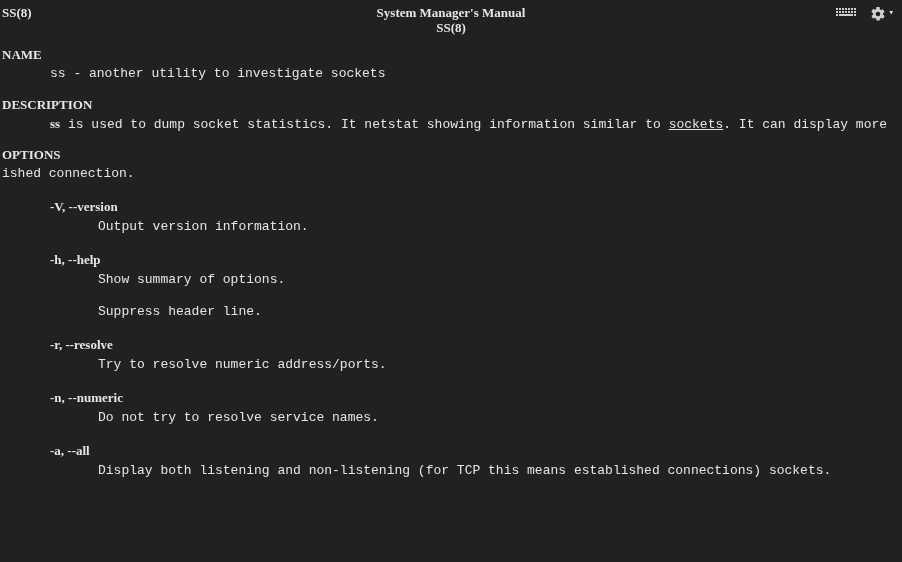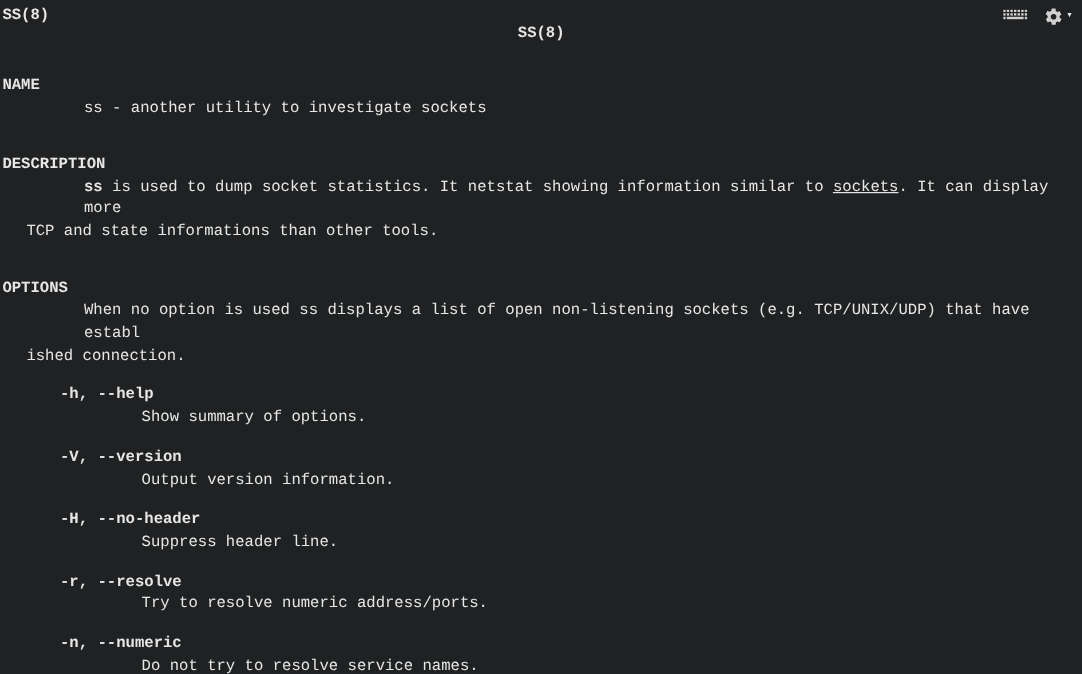--- a/index.html
+++ b/index.html
@@ -5,26 +5,26 @@
   html,body{margin:0;padding:0;background:#1f2122;color:#e6e6e6;font-family:Consolas,'Courier New',monospace;font-size:13px;line-height:1.45;}
   body{width:902px;height:562px;overflow:hidden;position:relative;font-weight:bold;}
   .toolbar{position:absolute;top:6px;right:8px;display:flex;gap:14px;align-items:center;}
   .kbd-icon svg,.gear-icon svg{display:block;}
   .gear-wrap{display:flex;align-items:center;gap:2px;}
   .page{padding:4px 2px 0 2px;}
   .headline{position:relative;height:30px;}
   .hl-left{position:absolute;left:0;top:0;}
   .hl-center-top{position:absolute;left:0;right:0;top:0;text-align:center;}
   .hl-center-bot{position:absolute;left:0;right:0;top:15px;text-align:center;}
-  .section-head{margin-top:28px;}
+  .section-head{margin-top:12px;}
   .ind1{padding-left:48px;}
   .ind2{padding-left:96px;}
   .wrap0{padding-left:0;}
-  .bold{font-weight:bold;}
-  .normal{font-weight:normal;margin-left:20px;}
+  .bold{font-weight:bold;font-family:Liberation Serif, serif;}
+  .normal{font-weight:normal;}
   .ul{text-decoration:underline;}
   .blk{margin-top:14px;}
   .caret{font-size:9px;margin-left:1px;}
 </style>
 </head>
 <body>
 
 <div class="toolbar">
   <span class="kbd-icon">
     <svg width="20" height="12" viewBox="0 0 20 12">
@@ -55,48 +55,46 @@
           <path fill="#cfcfcf" d="M19.4 13c0-.3.1-.7.1-1s0-.7-.1-1l2.1-1.6c.2-.1.2-.4.1-.6l-2-3.5c-.1-.2-.4-.3-.6-.2l-2.5 1c-.5-.4-1.1-.7-1.7-.9L14.5 2c0-.2-.2-.4-.5-.4h-4c-.2 0-.4.2-.5.4l-.4 2.7c-.6.2-1.2.5-1.7.9l-2.5-1c-.2-.1-.5 0-.6.2l-2 3.5c-.1.2-.1.5.1.6L4.6 11c0 .3-.1.7-.1 1s0 .7.1 1l-2.1 1.6c-.2.1-.2.4-.1.6l2 3.5c.1.2.4.3.6.2l2.5-1c.5.4 1.1.7 1.7.9l.4 2.7c0 .2.2.4.5.4h4c.2 0 .4-.2.5-.4l.4-2.7c.6-.2 1.2-.5 1.7-.9l2.5 1c.2.1.5 0 .6-.2l2-3.5c.1-.2.1-.5-.1-.6L19.4 13zM12 15.5A3.5 3.5 0 1 1 15.5 12 3.5 3.5 0 0 1 12 15.5z"></path>
         </svg>
     </span>
     <span class="caret">▾</span>
   </span>
 </div>
 
 <div class="page">
   <div class="headline">
     <span class="hl-left bold">SS(8)</span>
+    <span class="hl-center-top bold">System Manager's Manual</span>
     <span class="hl-center-bot bold">SS(8)</span>
   </div>
 
   <div class="section-head bold">NAME</div>
   <div class="ind1 normal">ss - another utility to investigate sockets</div>
 
 
   <div class="section-head bold">DESCRIPTION</div>
   <div class="ind1 normal">
     <span class="bold">ss</span><span> is used to dump socket statistics. It netstat showing information similar to </span><span class="ul">sockets</span><span>.  It can display more</span>
   </div>
-  <div class="wrap0 normal"> TCP and state informations than other tools.</div>
 
   <div class="section-head bold">OPTIONS</div>
-  <div class="ind1 normal">When no option is used ss displays a list of open non-listening sockets (e.g. TCP/UNIX/UDP) that have establ</div>
   <div class="wrap0 normal">ished connection.</div>
 
   <div id="opts">
+      <div class="blk">
+        <div class="ind1"><span class="bold">-V, </span><span class="bold">--version</span></div>
+        <div class="ind2 normal">Output version information.</div>
+      </div>
       <div class="blk">
         <div class="ind1"><span class="bold">-h, </span><span class="bold">--help</span></div>
         <div class="ind2 normal">Show summary of options.</div>
       </div>
       <div class="blk">
-        <div class="ind1"><span class="bold">-V, </span><span class="bold">--version</span></div>
-        <div class="ind2 normal">Output version information.</div>
-      </div>
-      <div class="blk">
-        <div class="ind1"><span class="bold">-H, </span><span class="bold">--no-header</span></div>
         <div class="ind2 normal">Suppress header line.</div>
       </div>
       <div class="blk">
         <div class="ind1"><span class="bold">-r, </span><span class="bold">--resolve</span></div>
         <div class="ind2 normal">Try to resolve numeric address/ports.</div>
       </div>
       <div class="blk">
         <div class="ind1"><span class="bold">-n, </span><span class="bold">--numeric</span></div>
         <div class="ind2 normal">Do not try to resolve service names.</div>
       </div>

